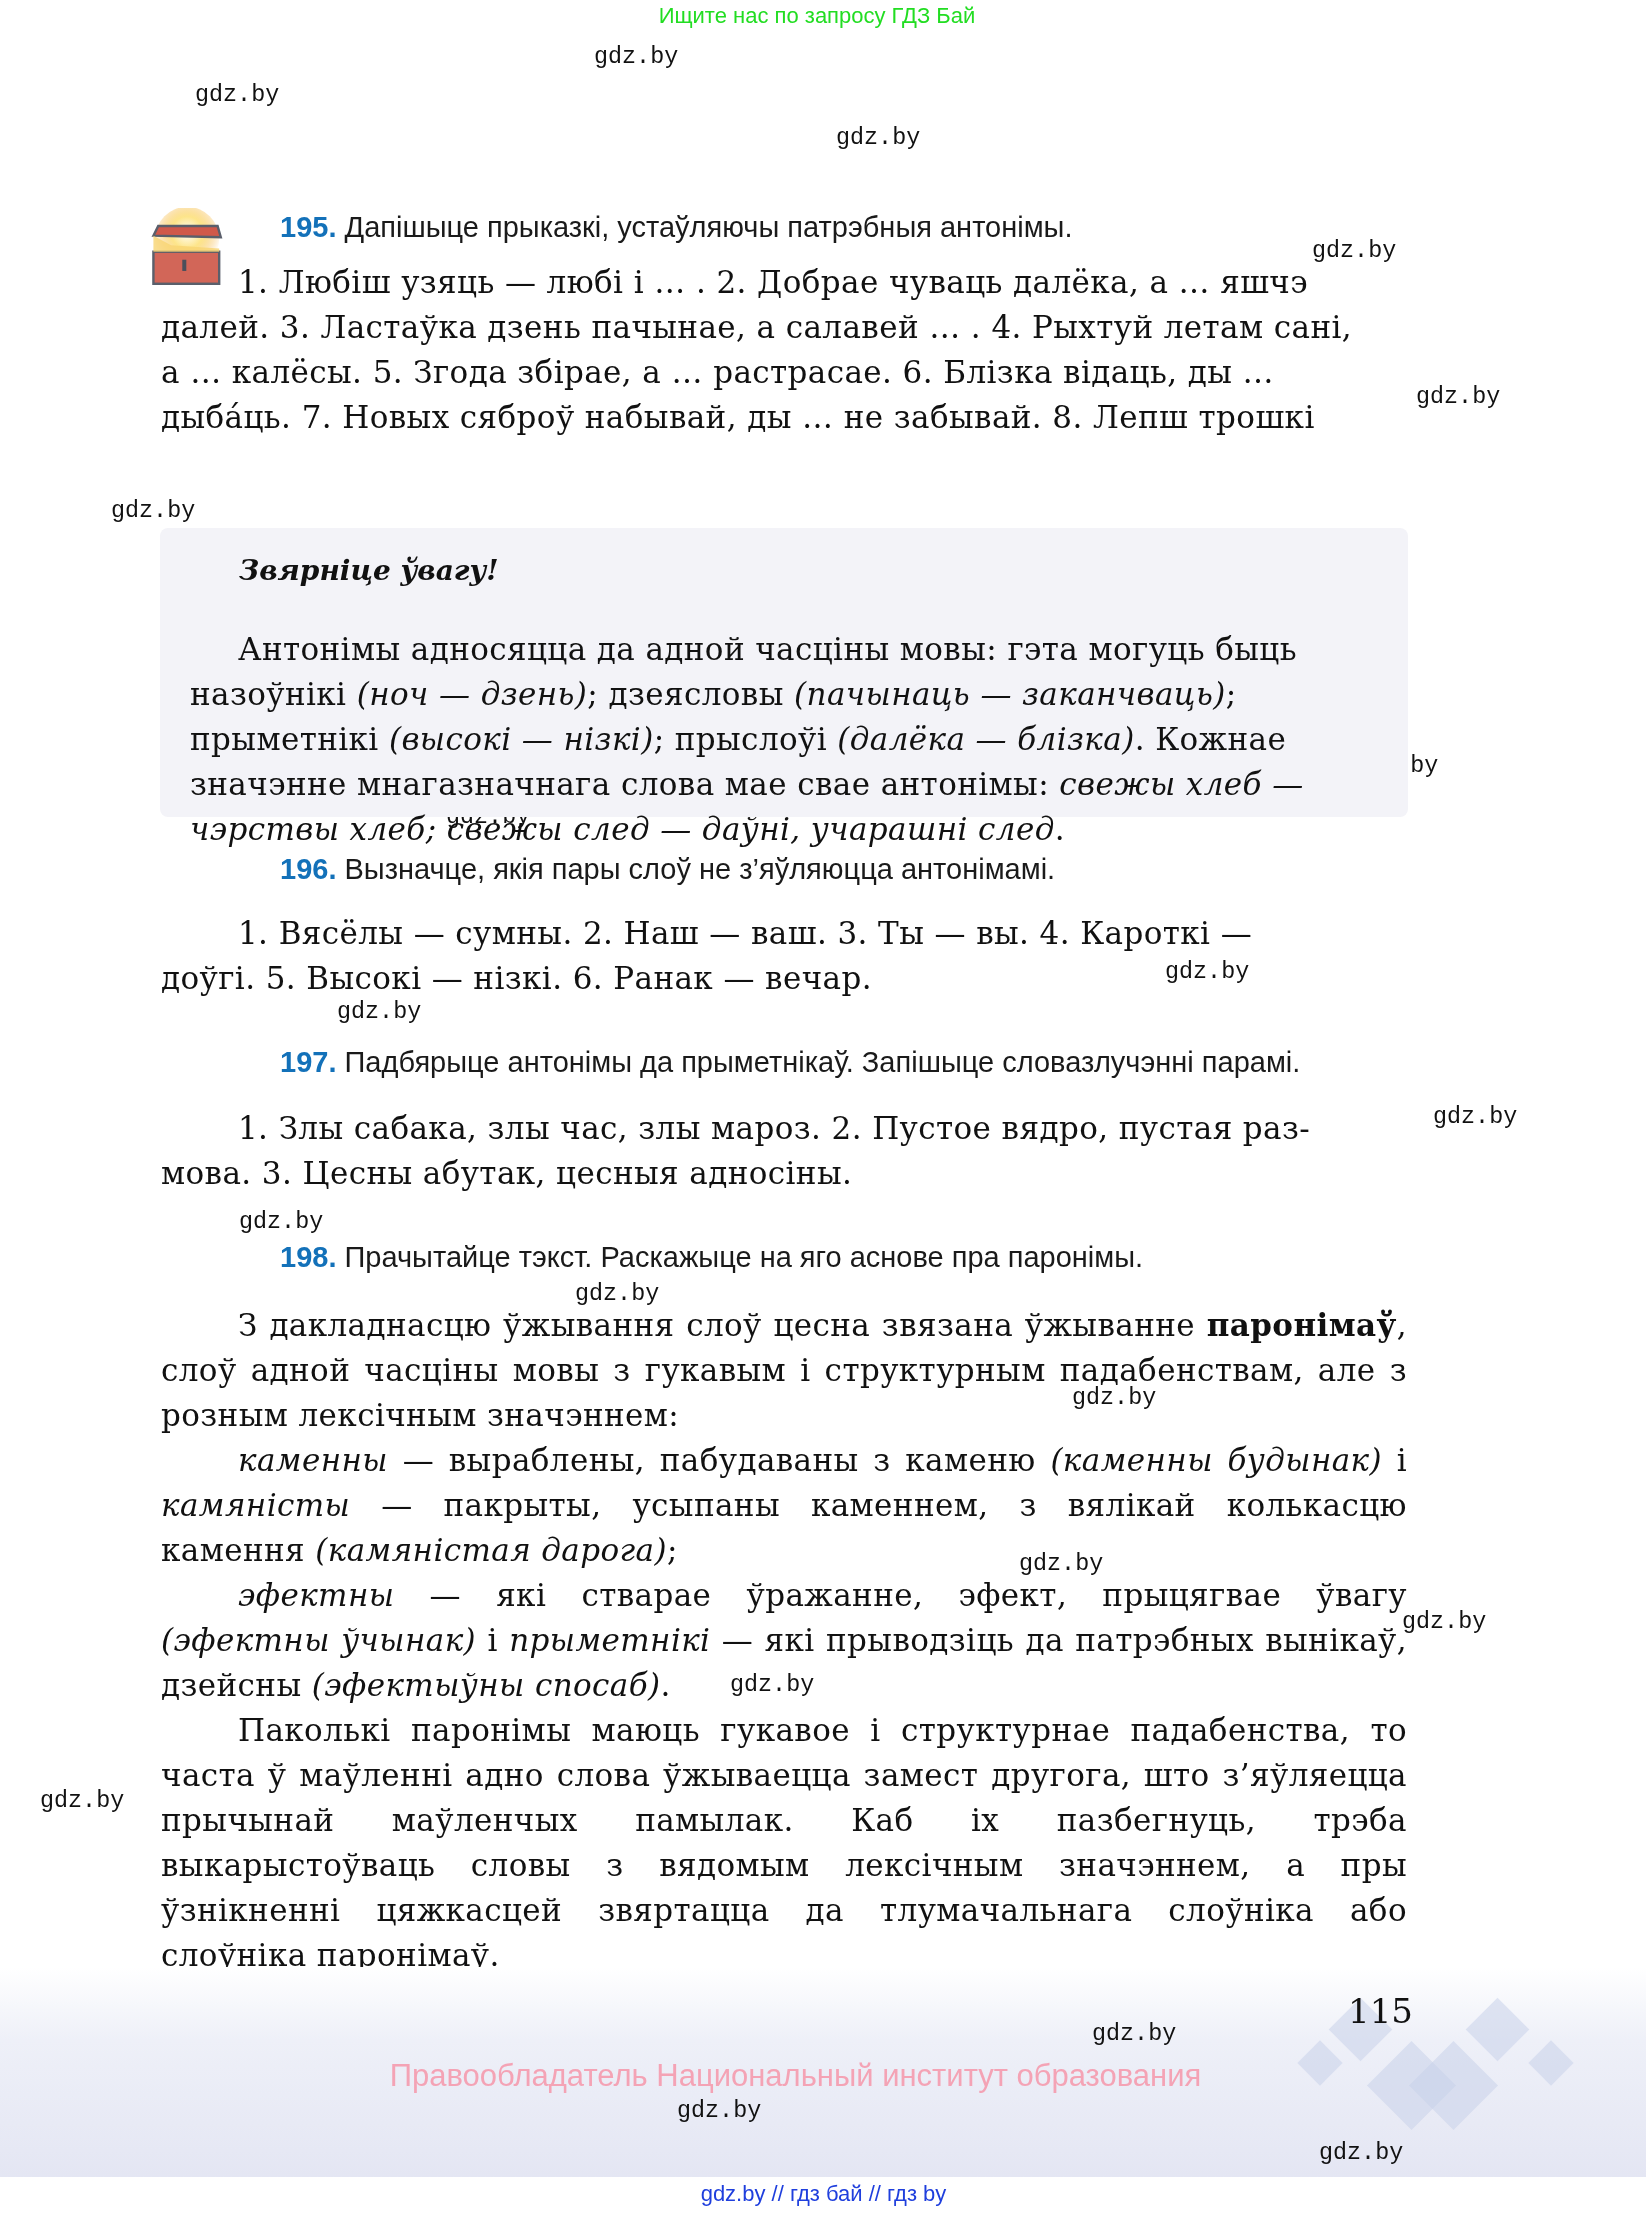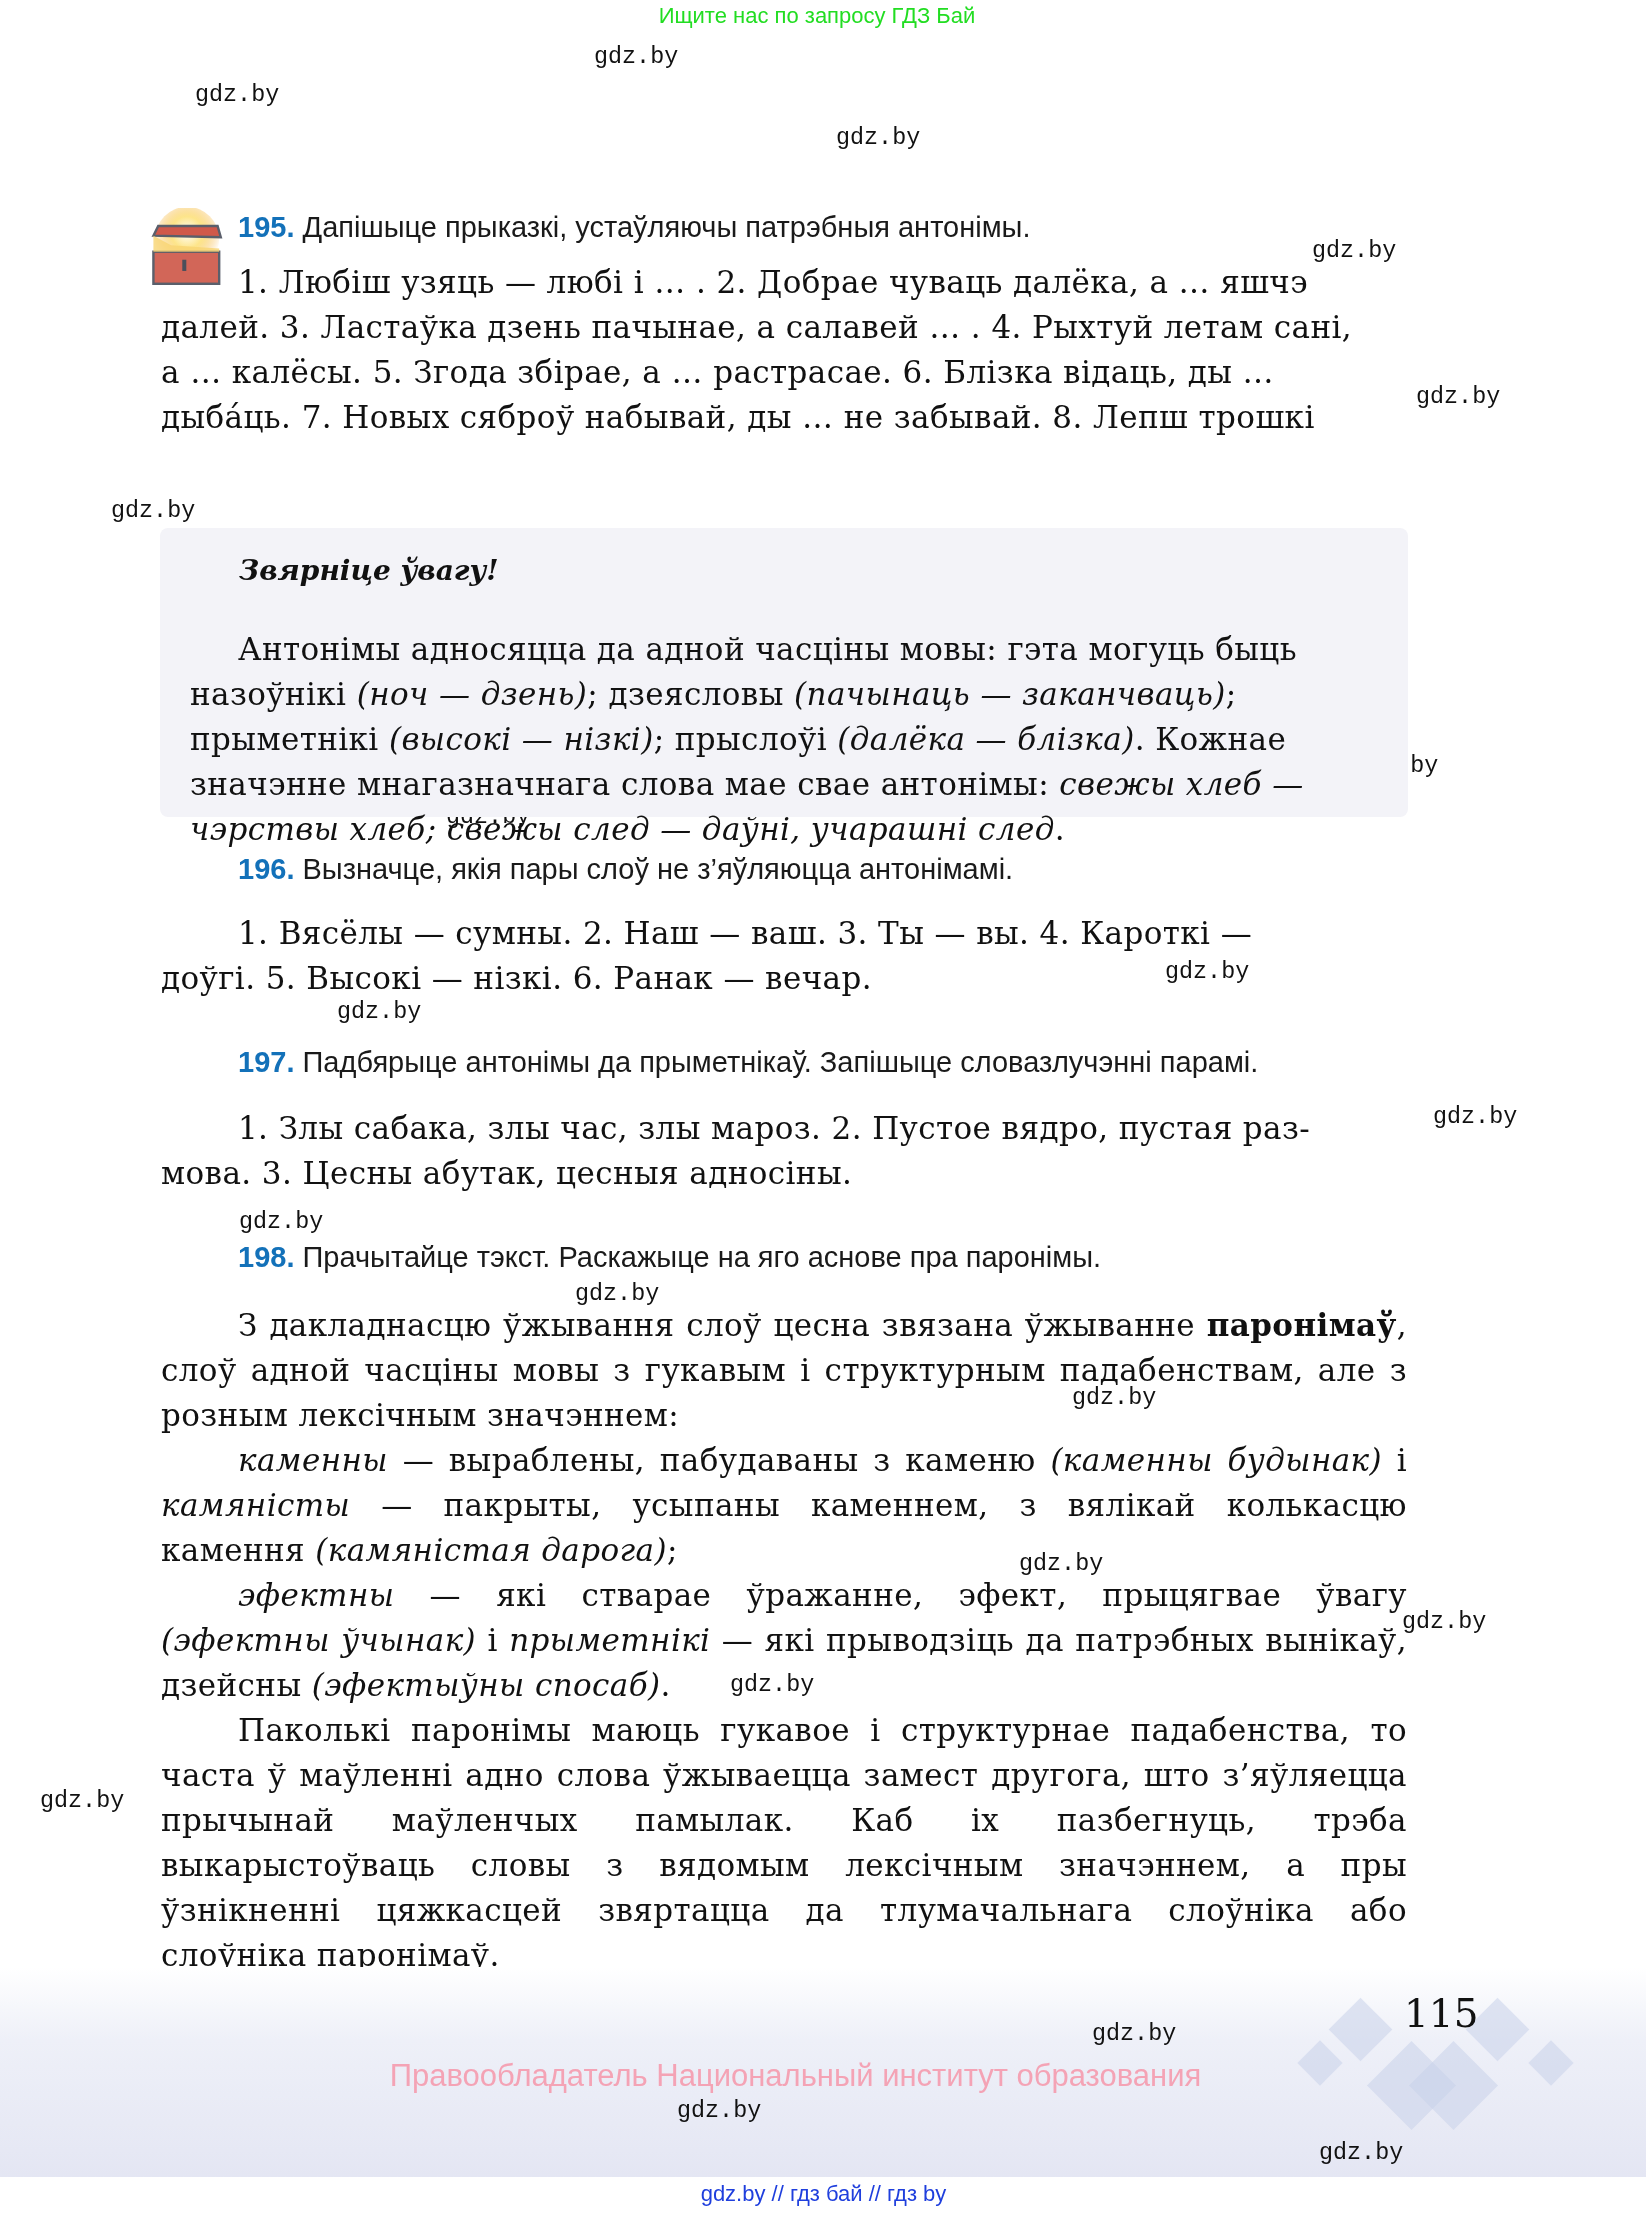--- a/index.html
+++ b/index.html
@@ -14,21 +14,21 @@
   }
   .wm {
     position:absolute; font-family:Liberation Mono, monospace;
     font-size:23.4px; color:#111; white-space:nowrap;
   }
   .wm.small { font-size:17.7px; }
   .task-head {
     position:absolute; left:238px; font-family:"Liberation Sans", sans-serif;
     font-size:29px; color:#1a1a1a; white-space:nowrap;
   }
-  .task-num { color:#1371b9; font-weight:bold; }
+  .task-num { color:#1371b9; font-weight:bold;margin-left:42px; }
   .body-text {
     position:absolute; left:161px; width:1246px;
     font-size:31px; line-height:45px; text-align:justify; letter-spacing:0.4px;
   }
   .indent { text-indent:77px; }
   .it { font-style:italic; }
   .b { font-weight:bold; }
   .note-box {
     position:absolute; left:160px; top:528px; width:1248px; height:289px;
     background:#f3f3f8; border-radius:8px;
@@ -38,21 +38,21 @@
   }
   .chest {
     position:absolute; left:147px; top:208px; width:77px; height:81px;
   }
   .footer-band {
     position:absolute; left:0; top:1967px; width:1647px; height:210px;
     background:linear-gradient(180deg, #ffffff 0%, #eef0f8 35%, #e4e6f3 100%);
   }
   .diamond { position:absolute; transform:rotate(45deg); background:#c9d2ea; opacity:0.55; }
   .page-number {
-    position:absolute; left:1404px; top:1991px; font-size:39px; color:#111;
+    position:absolute; left:1348px; top:1991px; font-size:34px; color:#111;
   }
   .copyright {
     position:absolute; left:0; width:1591px; top:2058px; text-align:center;
     font-family:"Liberation Sans", sans-serif; font-size:31px; color:#f4a3b5;
   }
   .bottom-links {
     position:absolute; left:0; width:1647px; top:2181px; text-align:center;
     font-family:"Liberation Sans", sans-serif; font-size:22px; color:#1f3fdd;
   }
 </style>

